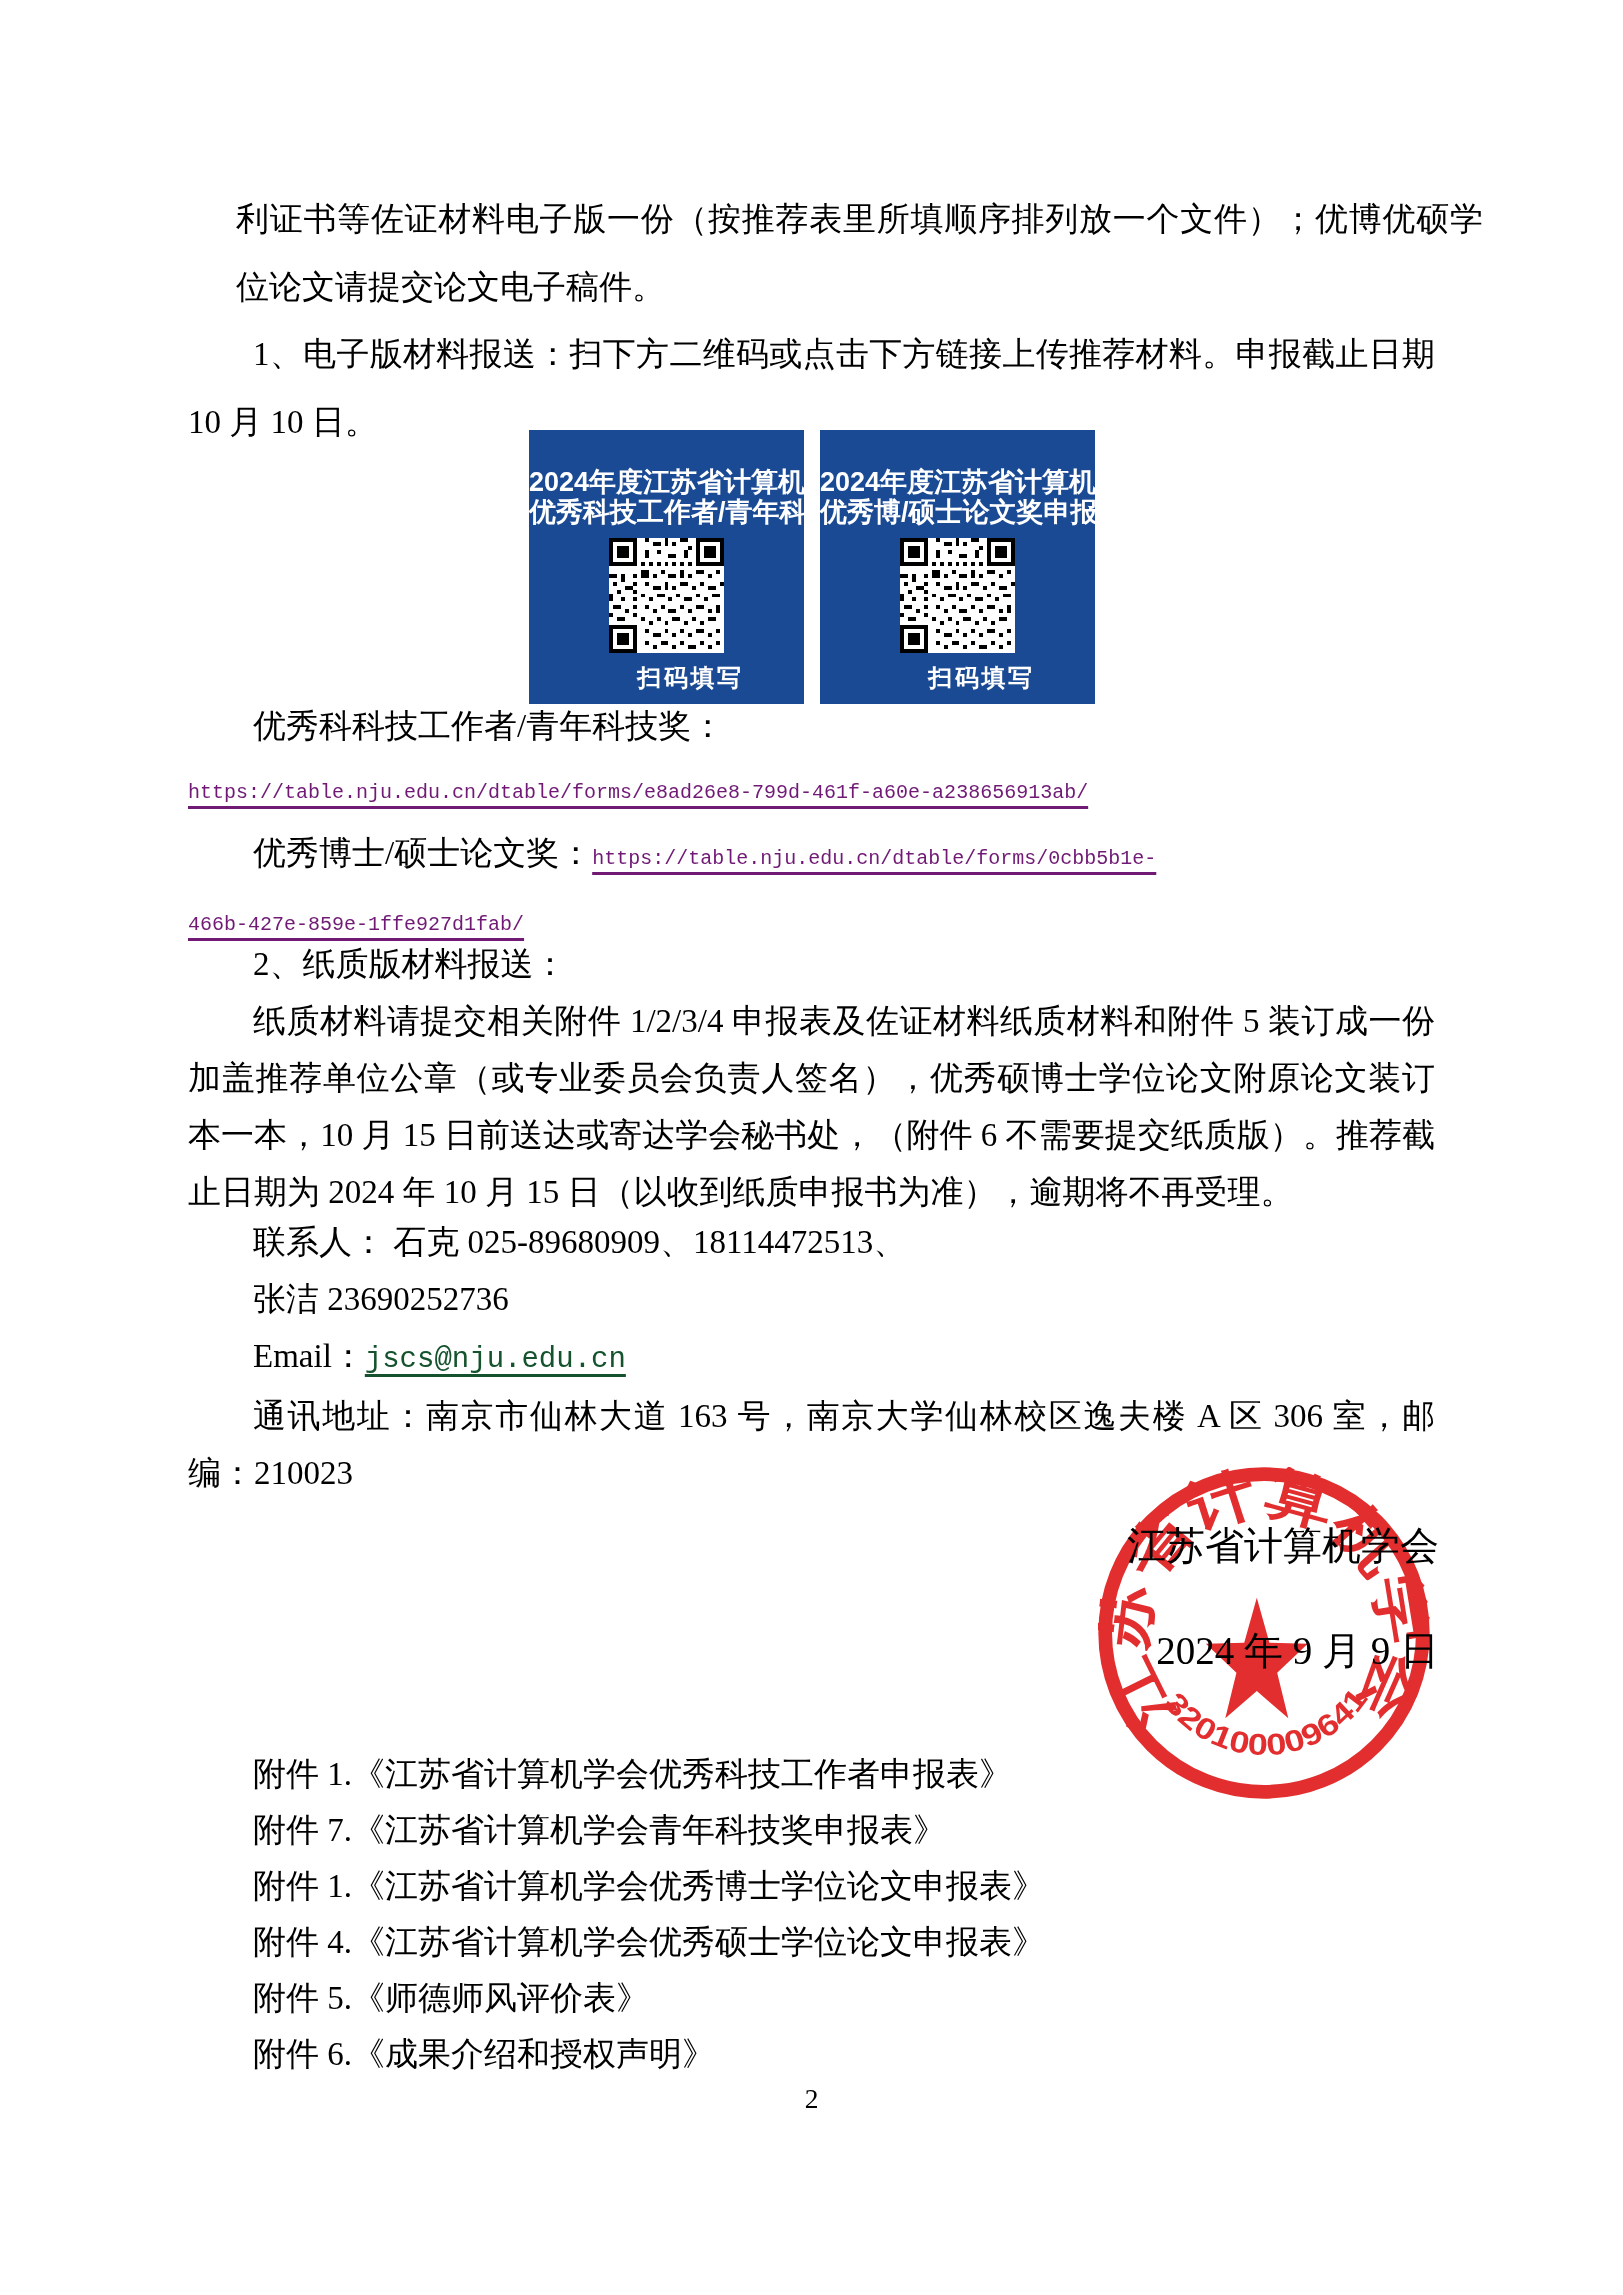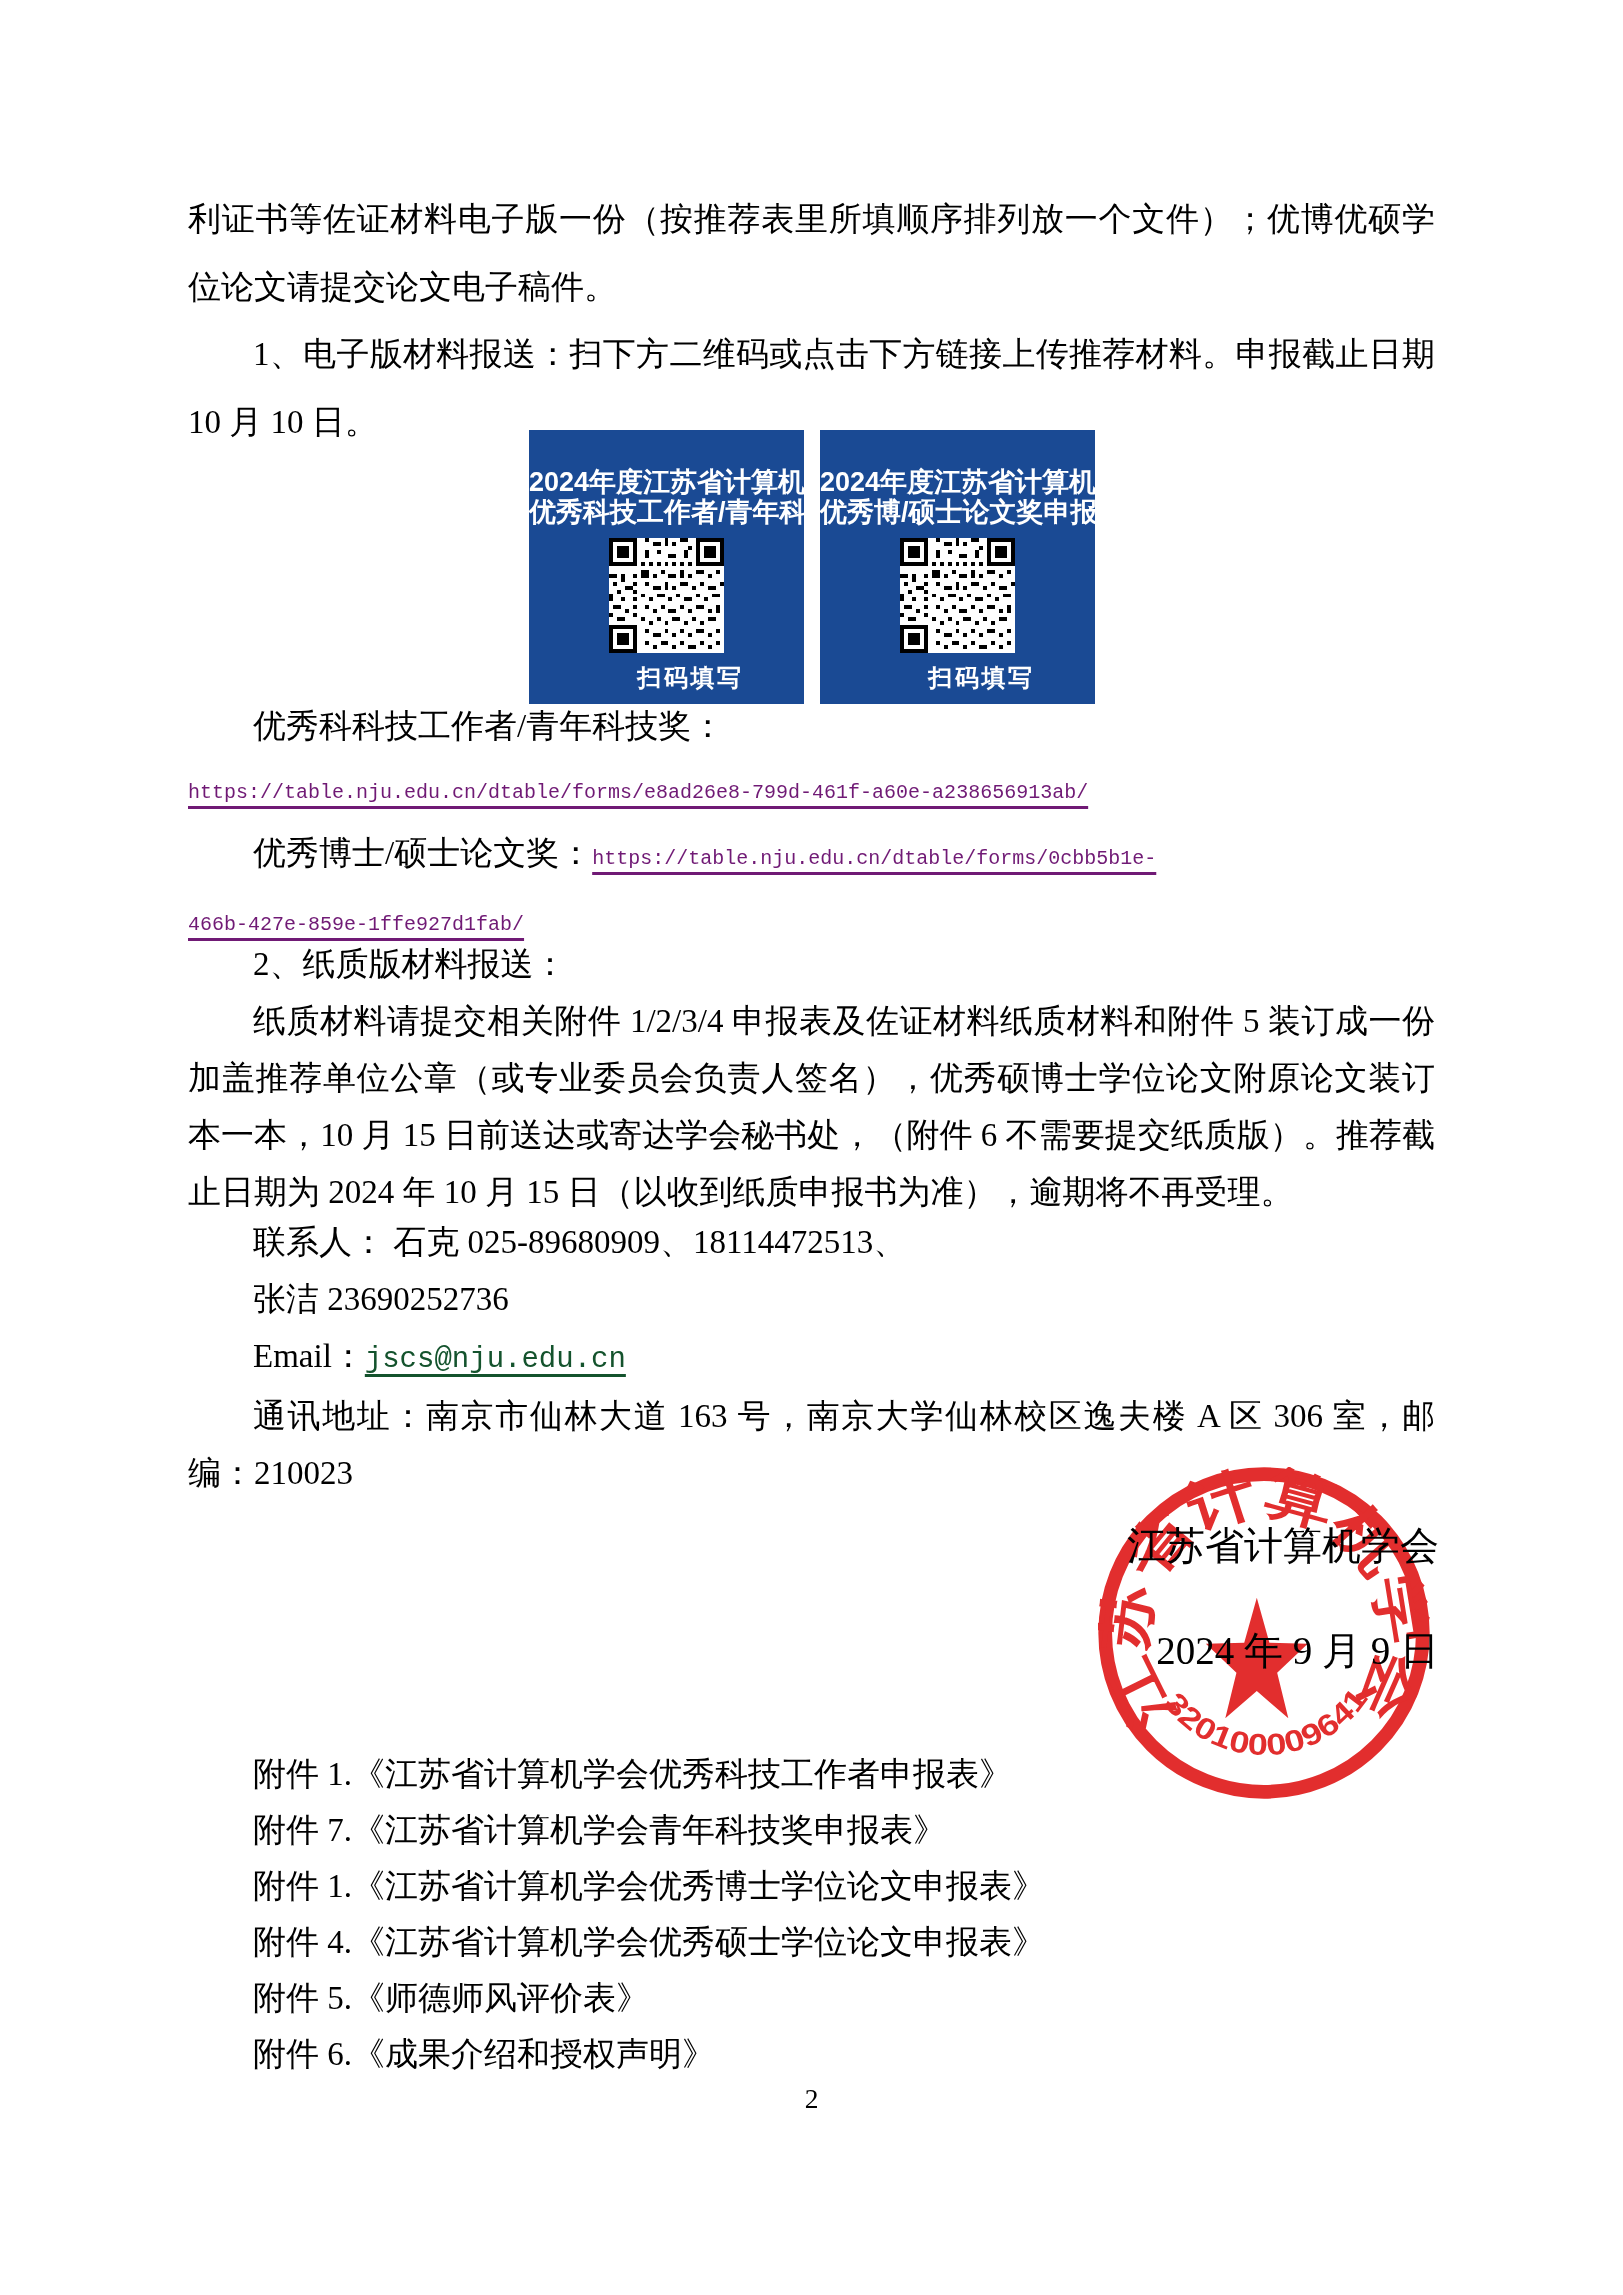--- a/index.html
+++ b/index.html
@@ -12,21 +12,21 @@
     overflow:hidden;
   }
   .col{
     position:absolute;left:188px;width:1247px;
     font-size:33px;
     text-align:justify;
   }
   .line{white-space:nowrap;}
   .ind{padding-left:65px;}
   .tind{text-indent:65px;}
-  #intro{top:185px;line-height:68px;}
+  #intro{top:185px;line-height:68px;margin-left:48px;}
   #item1{top:320px;line-height:68px;}
   #links{top:696px;line-height:61px;}
   #paper{top:936px;line-height:57px;}
   #contact{top:1214px;line-height:57px;}
   #attachments{top:1746px;line-height:56px;}
   #pagenum{top:2082px;text-align:center;font-size:27.5px;line-height:33px;}
 
   a.url{
     color:#701a75;
     font-family:"Liberation Mono","DejaVu Sans Mono",monospace;

